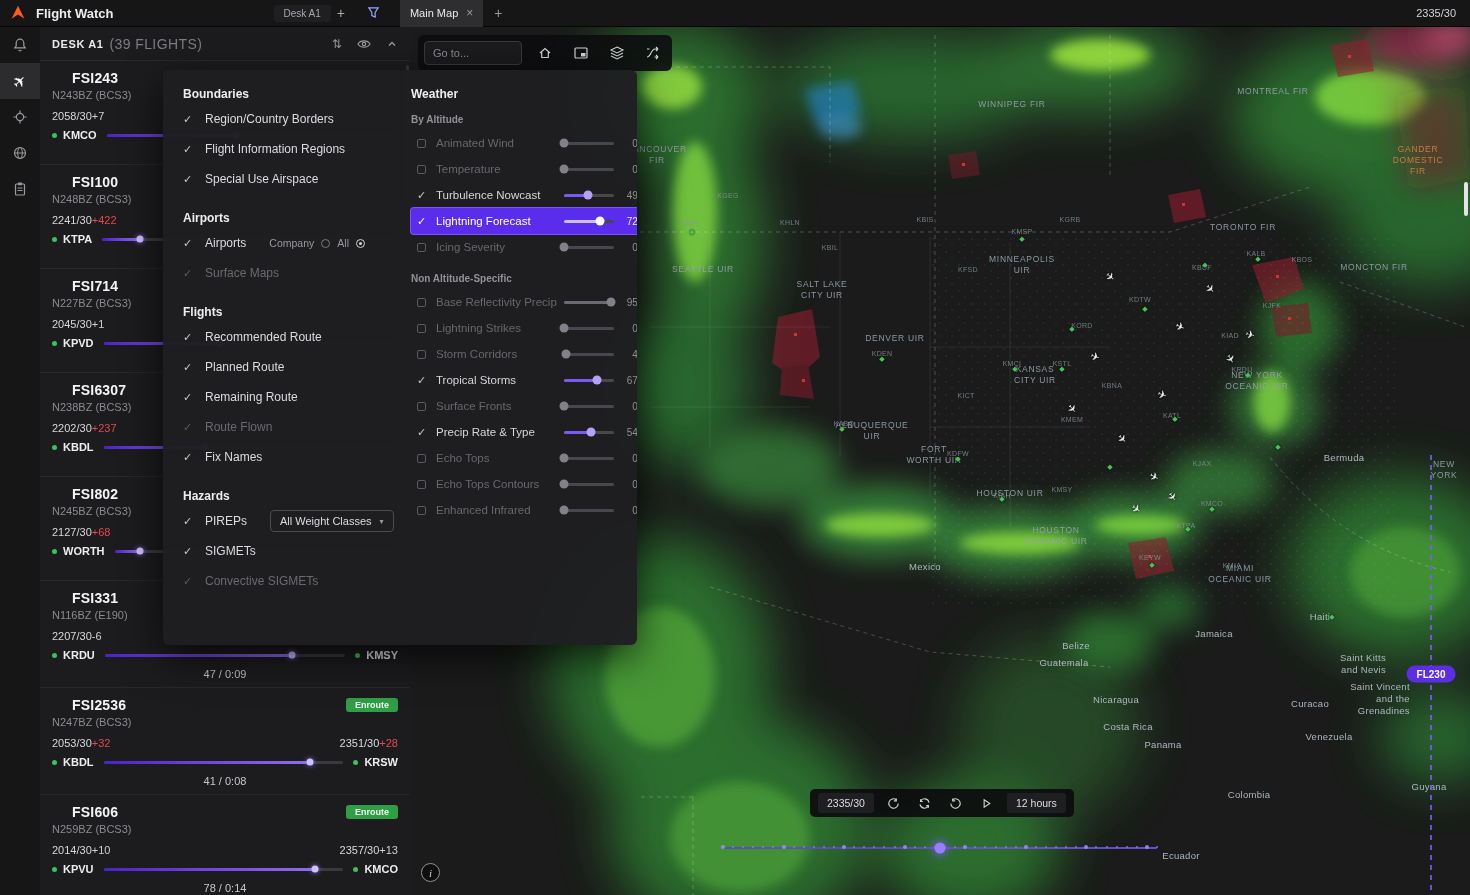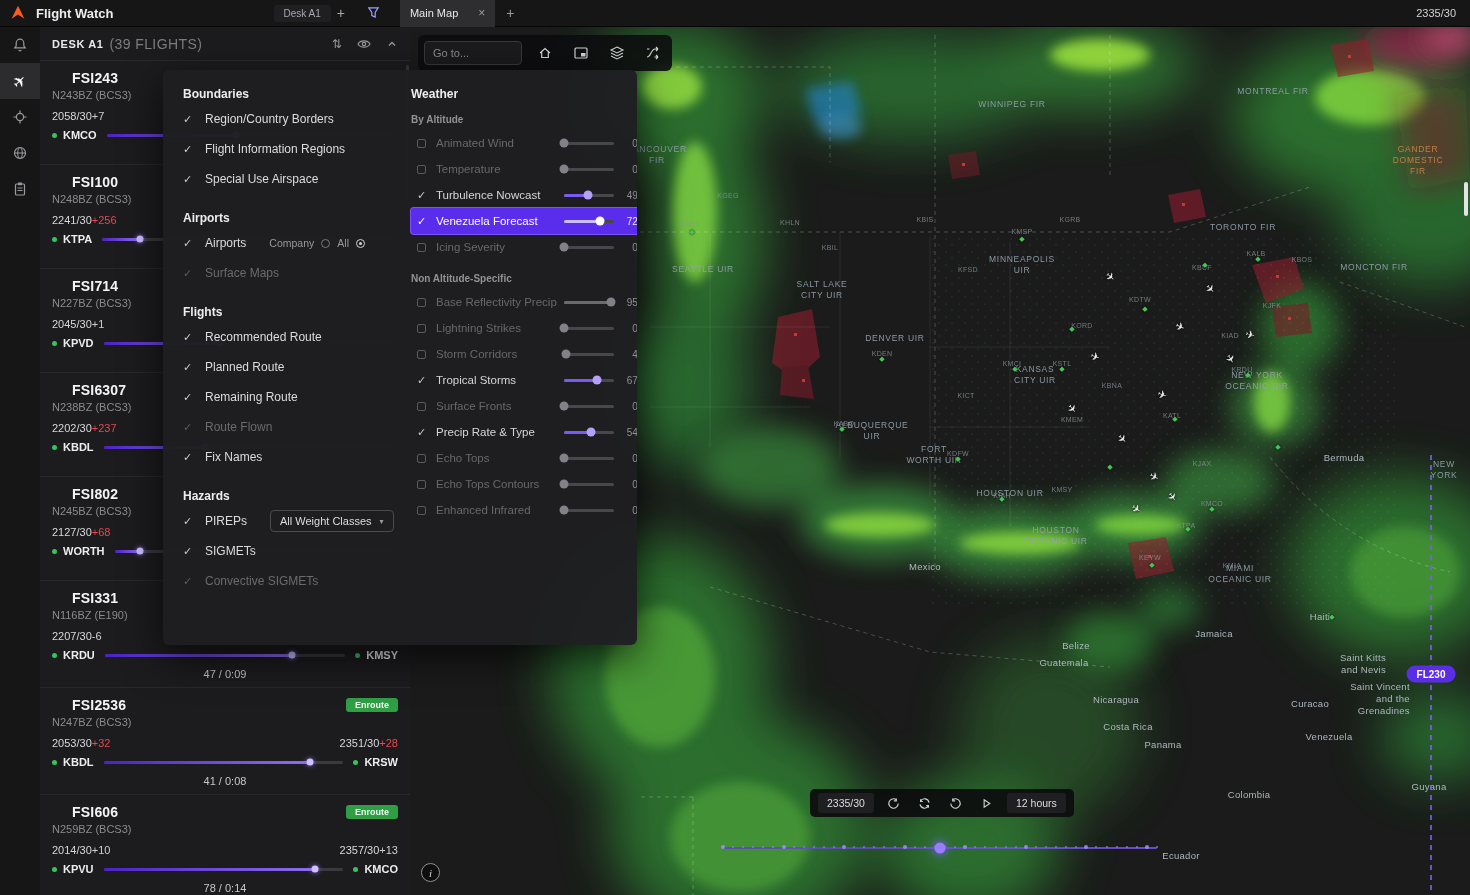--- a/index.html
+++ b/index.html
@@ -9,21 +9,21 @@
 
   
   #topbar{position:absolute;left:0;top:0;right:0;height:27px;background:#161617;border-bottom:1px solid #060606;
           display:flex;align-items:center;z-index:40;}
   .logo{width:36px;height:27px;display:flex;align-items:center;justify-content:center;}
   .app-title{font-size:13px;font-weight:700;color:#ececee;}
   .desk-chip{margin-left:160px;background:#1f1f22;border-radius:3px;padding:3px 10px;font-size:10px;color:#a9a9ad;}
   .tb-btn{background:none;border:none;color:#a9a9ad;font-size:14px;line-height:1;padding:0 6px;cursor:pointer;}
   .tb-filter{margin-left:10px;}
   .tabstrip{display:flex;align-items:stretch;height:27px;margin-left:14px;}
-  .tab{display:flex;align-items:center;gap:20px;padding:0 10px;background:#2e2e31;font-size:11px;color:#e8e8ea;}
+  .tab{display:flex;align-items:center;gap:8px;padding:0 10px;background:#2e2e31;font-size:11px;color:#e8e8ea;}
   .tab-close{color:#9a9a9e;font-size:12px;cursor:pointer;}
   .tab-add{width:30px;display:flex;align-items:center;justify-content:center;color:#9a9a9e;font-size:14px;}
   .clock{margin-left:auto;margin-right:14px;font-size:11px;color:#d2d2d6;}
 
   
   #rail{position:absolute;left:0;top:27px;bottom:0;width:40px;background:#161617;z-index:20;}
   .rail-item{width:40px;height:36px;display:flex;align-items:center;justify-content:center;color:#9a9a9e;cursor:pointer;}
   .rail-item.active{background:#2c2c2f;color:#ffffff;}
   .plane-glyph{font-size:16px;transform:rotate(-45deg);display:inline-block;}
 
@@ -233,21 +233,21 @@
 
         </div>
 
         <div class="card">
           <div class="row1">
             <span class="callsign">FSI100</span>
 
           </div>
           <div class="reg">N248BZ (BCS3)</div>
           <div class="times">
-            <span><span>2241/30</span><span class="delay red">+256</span></span>
+            <span><span>2241/30</span><span class="delay red">+422</span></span>
 
           </div>
           <div class="apts">
             <span class="dot"></span>
             <span class="apt">KTPA</span>
             <span class="bar">
               <span class="fill" style="width: 13%;"></span>
               <span class="knob" style="left: 13%;"></span>
             </span>
 
@@ -860,21 +860,21 @@
               <span class="slider">
                 <span class="sfill" style="width: 49%;"></span>
                 <span class="sknob" style="left: 49%;"></span>
               </span>
               <span class="wpct">49%</span>
             </div>
 
             <div class="wrow on hl">
               <span class="chk">✓</span>
 
-              <span class="wlabel">Venezuela Forecast</span>
+              <span class="wlabel">Lightning Forecast</span>
               <span class="slider">
                 <span class="sfill" style="width: 72%;"></span>
                 <span class="sknob" style="left: 72%;"></span>
               </span>
               <span class="wpct">72%</span>
             </div>
 
             <div class="wrow off">
 
               <span class="box"></span>

